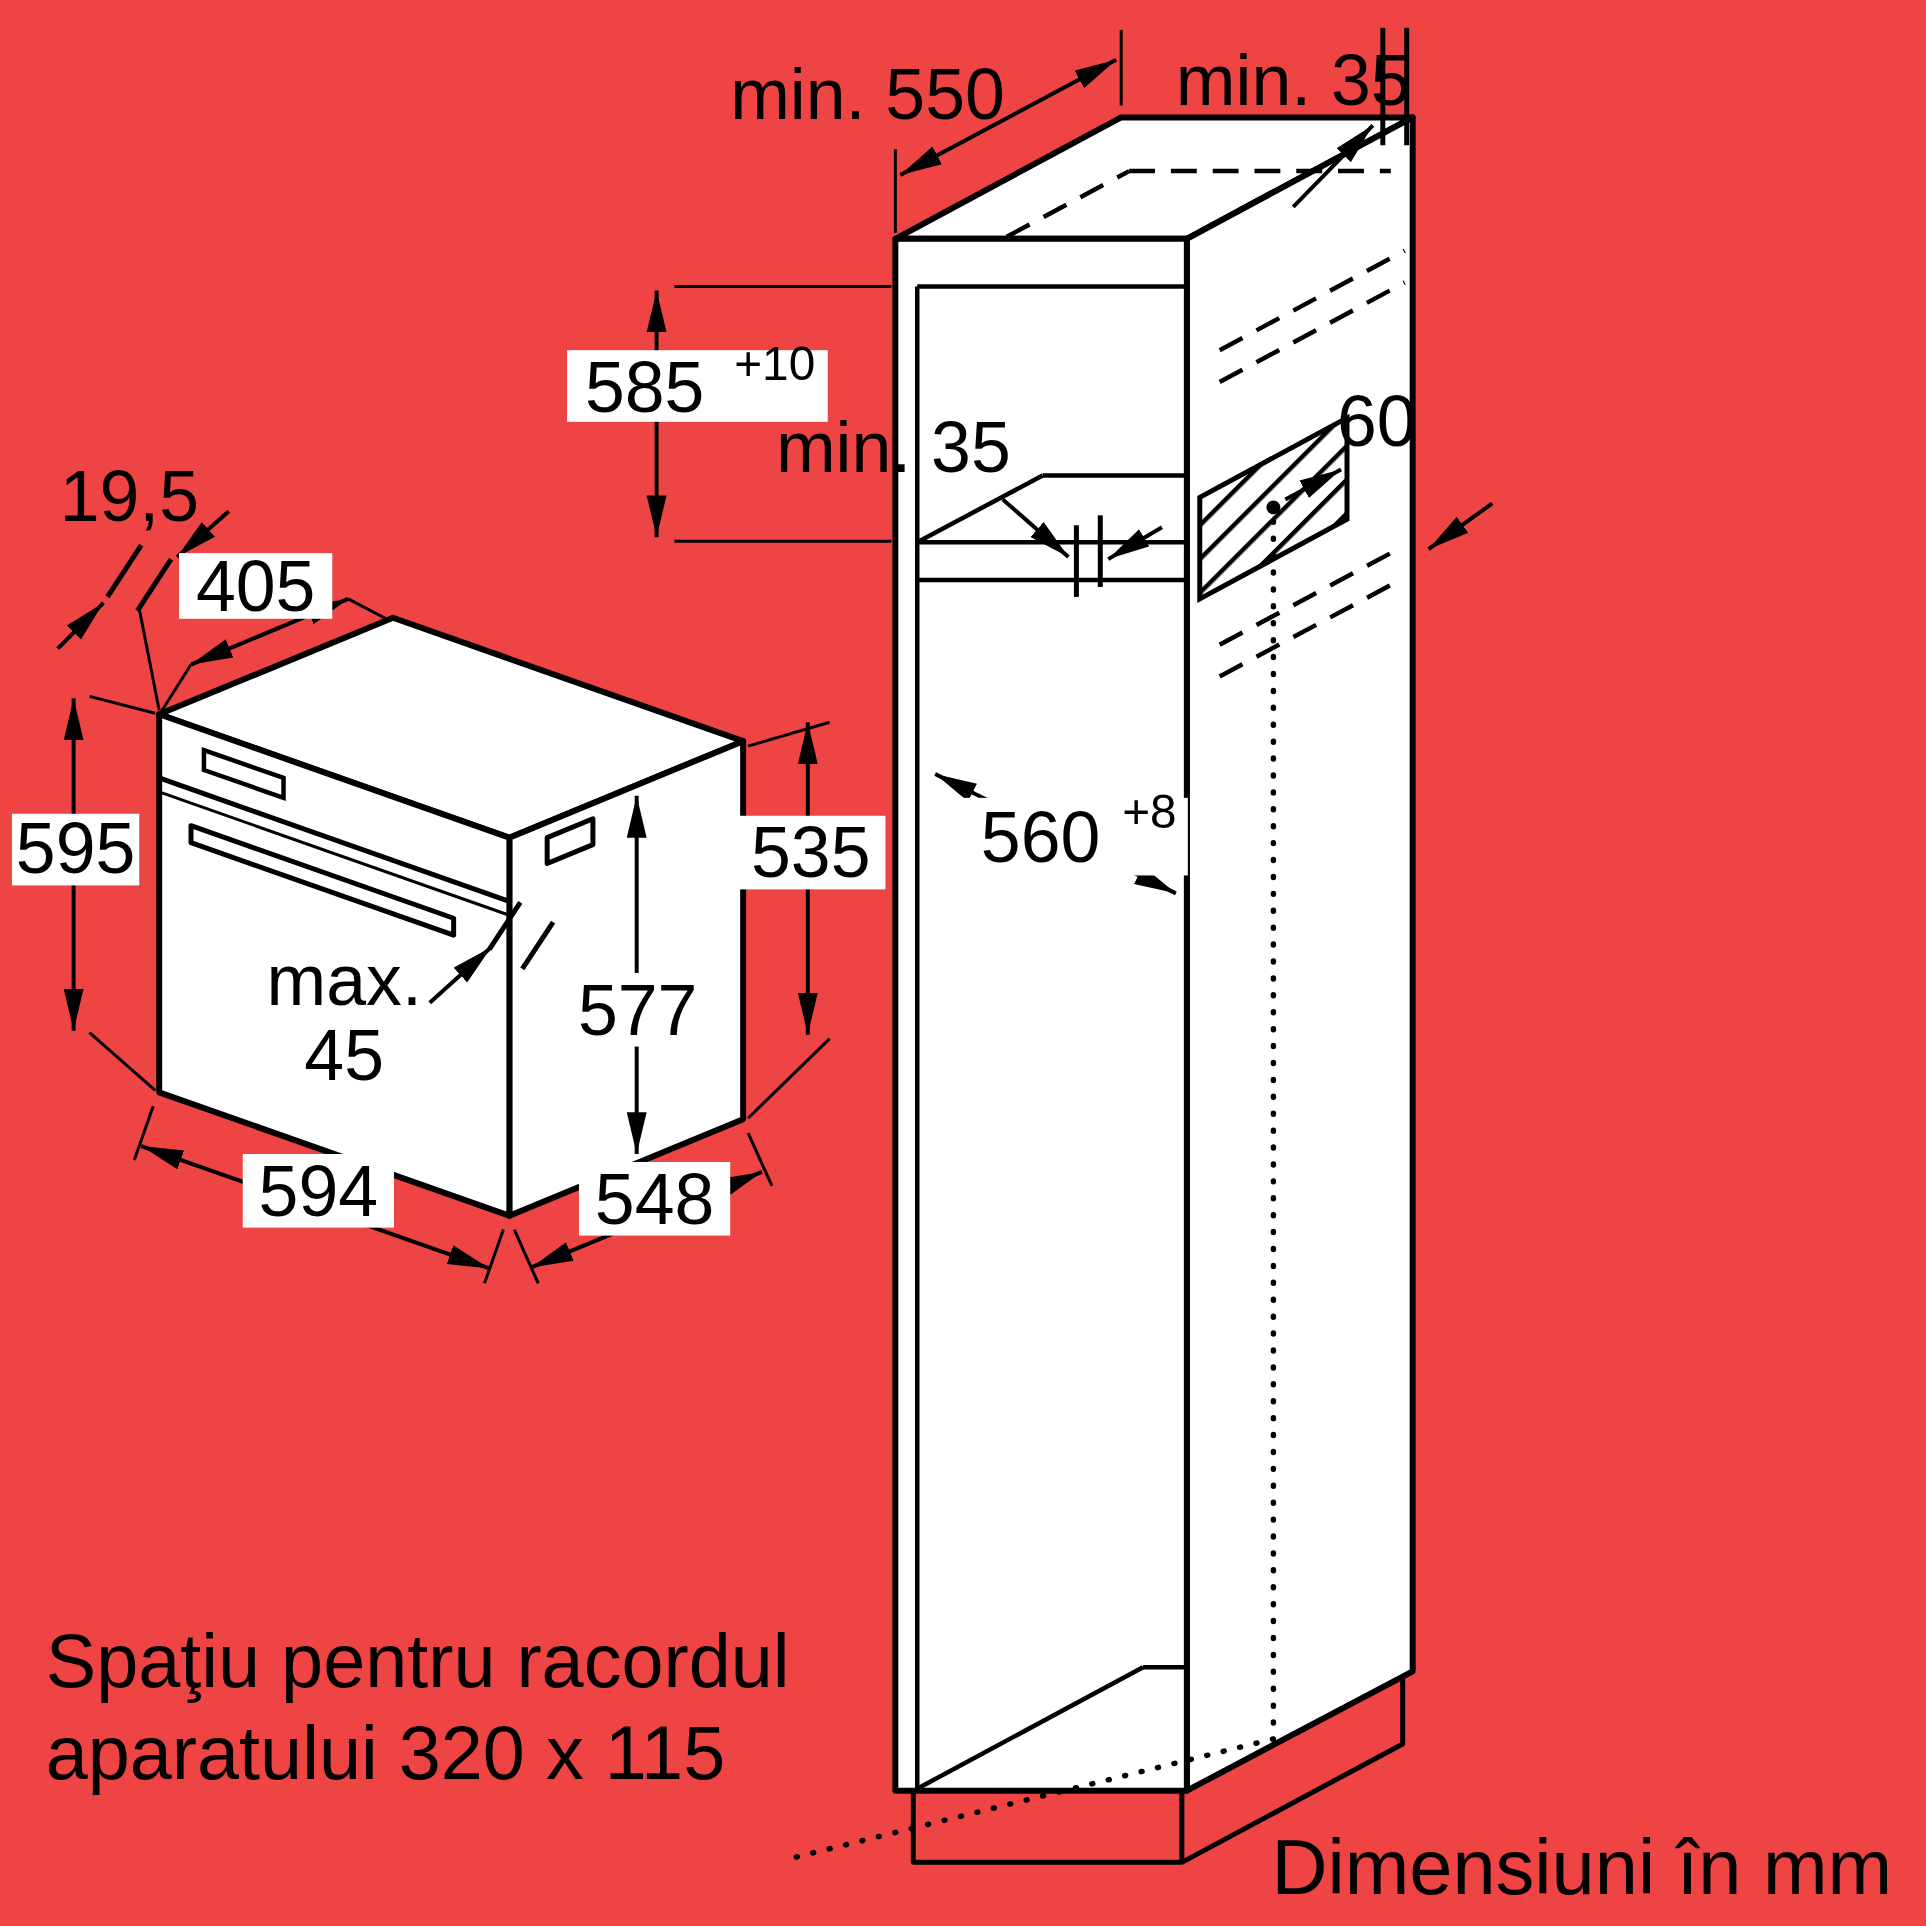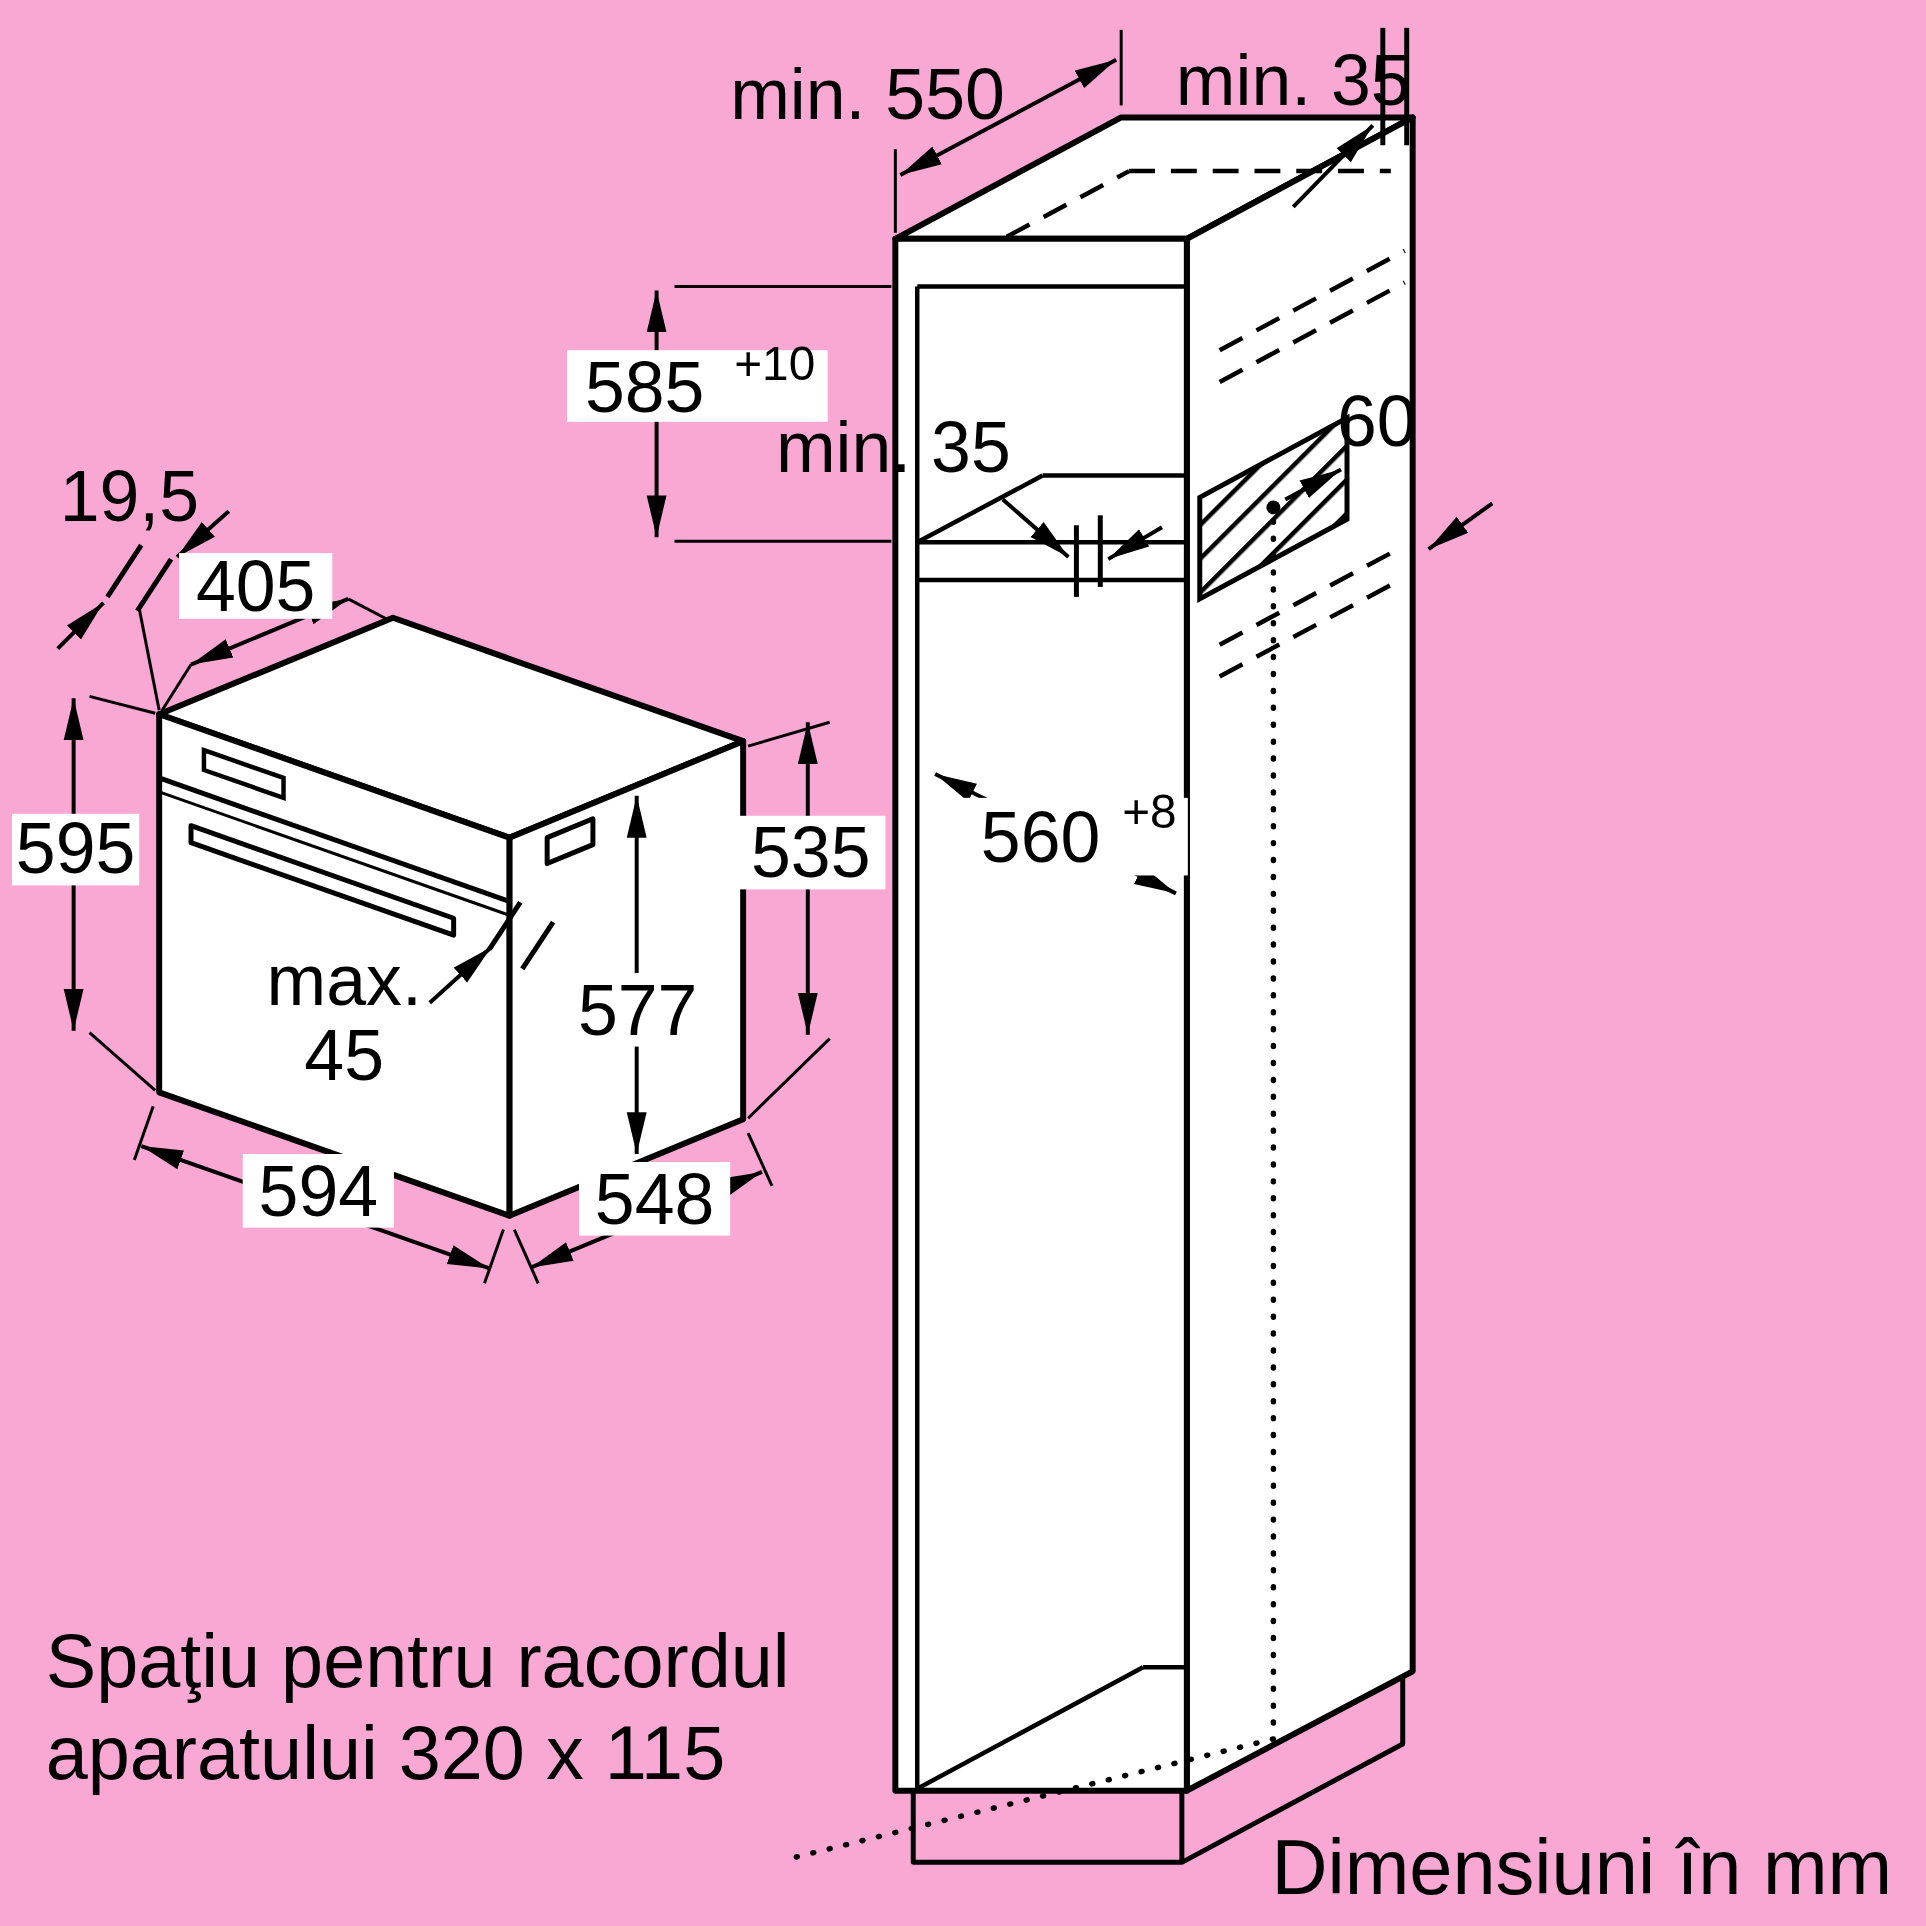--- a/index.html
+++ b/index.html
@@ -1,16 +1,16 @@
 <!DOCTYPE html>
 <html><head>
 <meta charset="utf-8">
 <style>
   html,body{margin:0;padding:0;background:#ffffff;}
-  .canvas{width:1926px;height:1926px;position:relative;background:#f9a8d4;overflow:hidden;}
+  .canvas{width:1926px;height:1926px;position:relative;background:#ef4444;overflow:hidden;}
   svg{display:block;}
   .face{fill:#ffffff;stroke:#000000;stroke-width:6;stroke-linejoin:round;}
   .ln5{fill:none;stroke:#000000;stroke-width:5;stroke-linejoin:round;}
   .ln4{fill:none;stroke:#000000;stroke-width:4.5;}
   .ext{fill:none;stroke:#000000;stroke-width:3;}
   .dim{fill:none;stroke:#000000;stroke-width:4;}
   .tick{fill:none;stroke:#000000;stroke-width:5;}
   .dash{fill:none;stroke:#000000;stroke-width:4.5;stroke-dasharray:26 16;}
   .dots{fill:none;stroke:#000000;stroke-width:5.5;stroke-dasharray:1 16;stroke-linecap:round;}
   .lbl{font-family:"Liberation Sans",sans-serif;font-size:72px;fill:#000000;}

